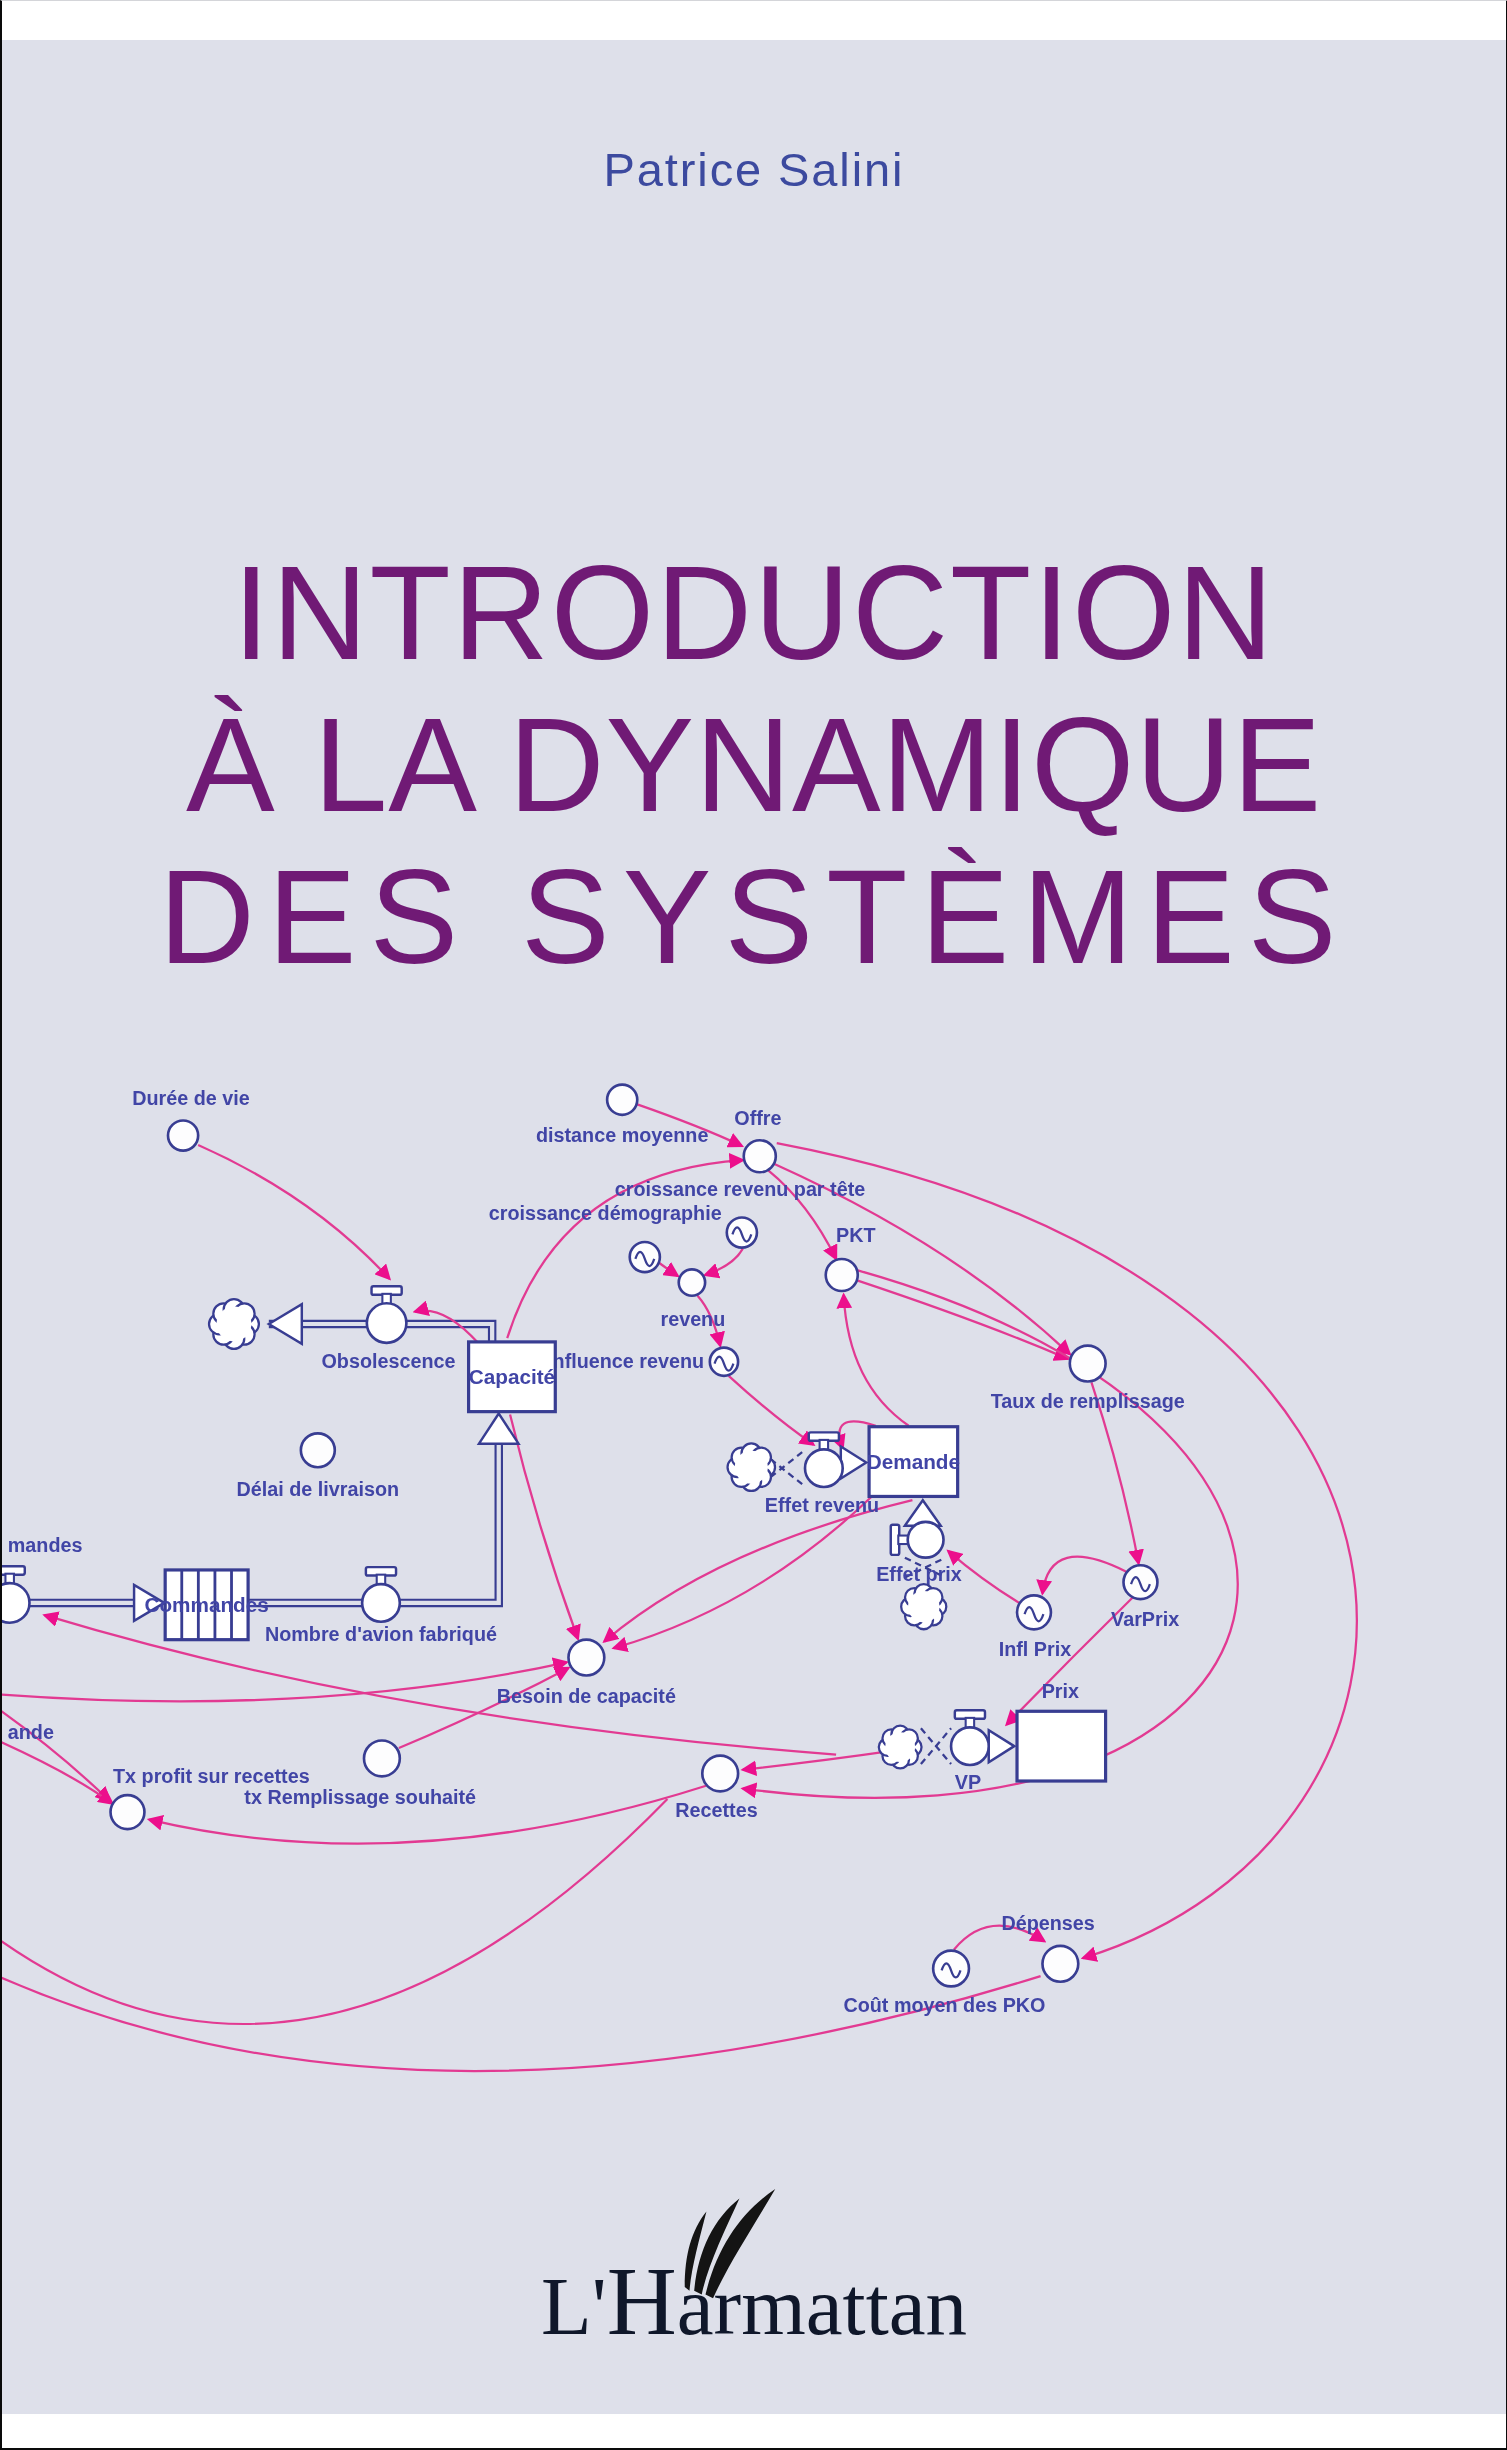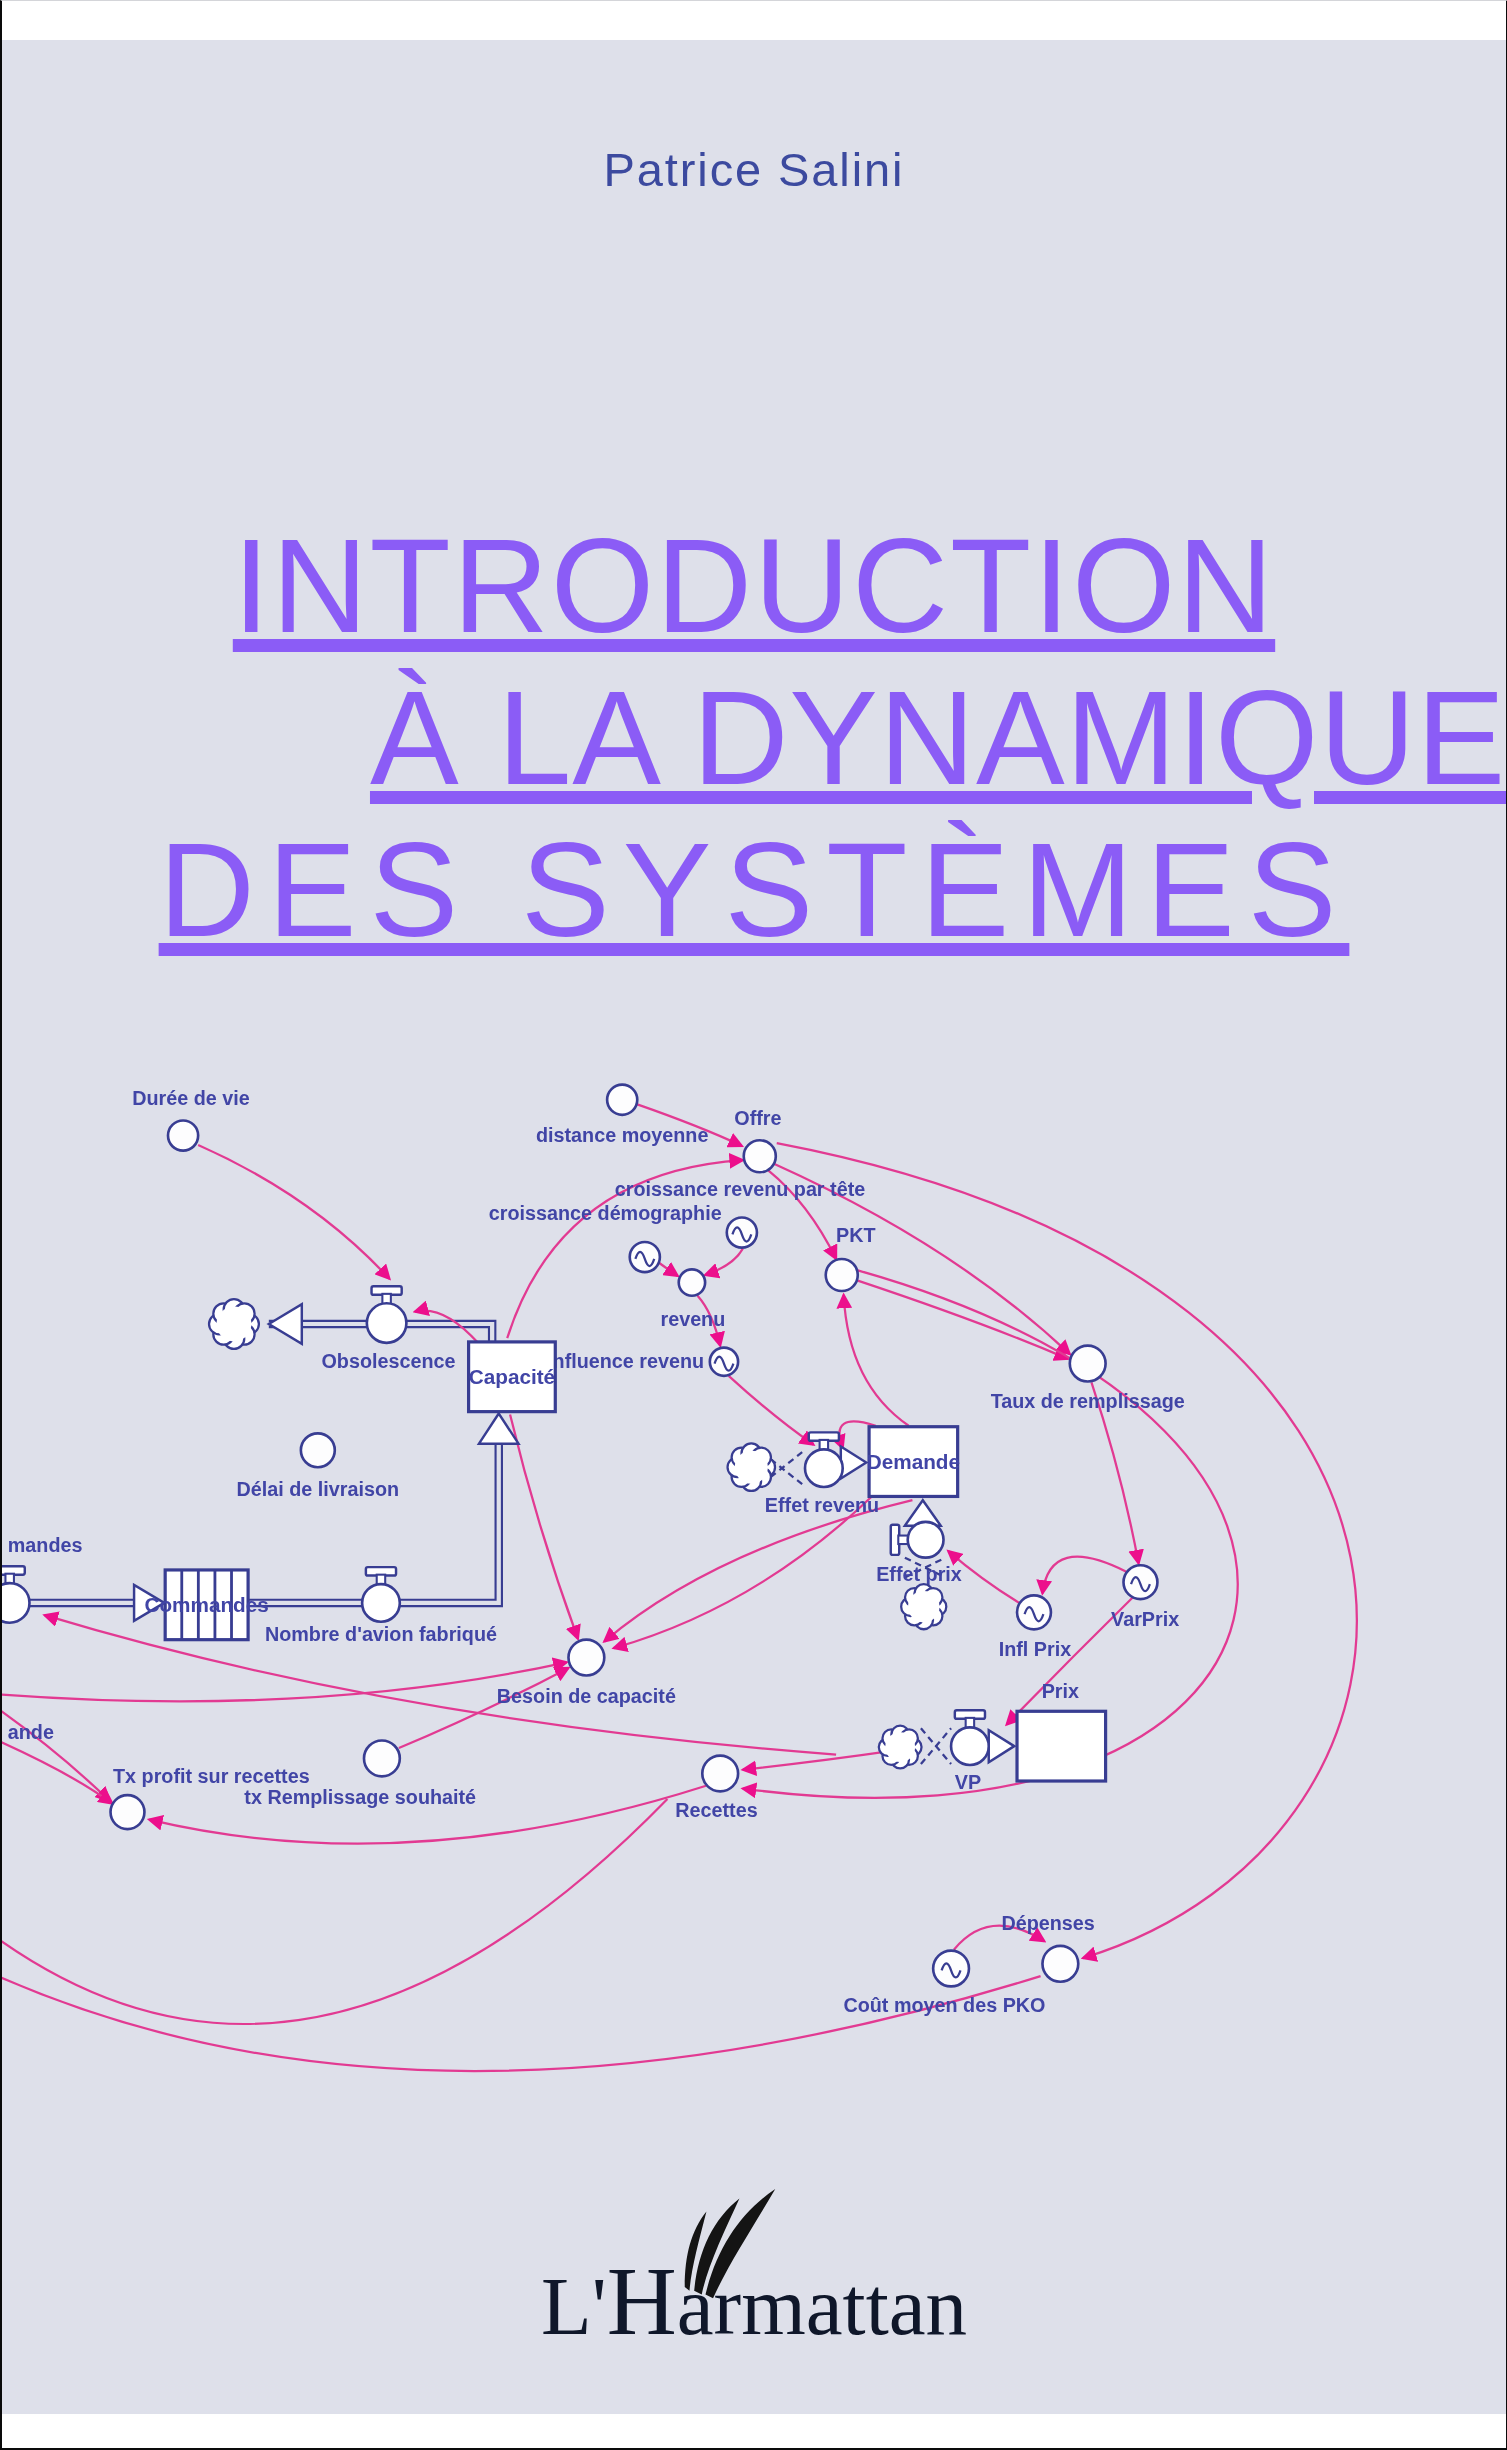--- a/index.html
+++ b/index.html
@@ -9,25 +9,25 @@
     border-left:2.8px solid #0a0a0a;border-right:2.8px solid #0a0a0a;
     border-bottom:2.8px solid #0a0a0a;border-top:1.9px solid #d4d5d9;
     font-family:"Liberation Sans",sans-serif;
   }
   #panel{position:absolute;left:0;right:0;top:39px;height:2374px;background:#dee0ea;}
   .author{
     position:absolute;left:0;top:141px;width:100%;text-align:center;
     font-size:47px;font-weight:400;letter-spacing:1.9px;color:#3c4a9f;
   }
   .title{
-    position:absolute;left:0;top:509px;width:100%;text-align:center;
-    color:#8b5cf6;font-weight:300;line-height:152px;font-size:133px;text-decoration:underline;
+    position:absolute;left:0;top:536px;width:100%;text-align:center;
+    color:#701a75;font-weight:300;line-height:152px;font-size:133px;
   }
   .title .t1{letter-spacing:1.9px;}
-  .title .t2{letter-spacing:0.9px;text-align:right;}
+  .title .t2{letter-spacing:0.9px;}
   .title .t3{letter-spacing:13px;}
   .title div{white-space:nowrap;}
   #diagram{position:absolute;left:0;top:0;width:1508px;height:2450px;}
   .publisher{
     position:absolute;left:0;top:2245px;width:100%;text-align:center;
     font-family:"Liberation Serif",serif;font-size:83px;color:#0f172a;
   }
   .publisher .bigH{font-size:97px;}
   #feather{position:absolute;left:675px;top:2188px;}
 </style>

